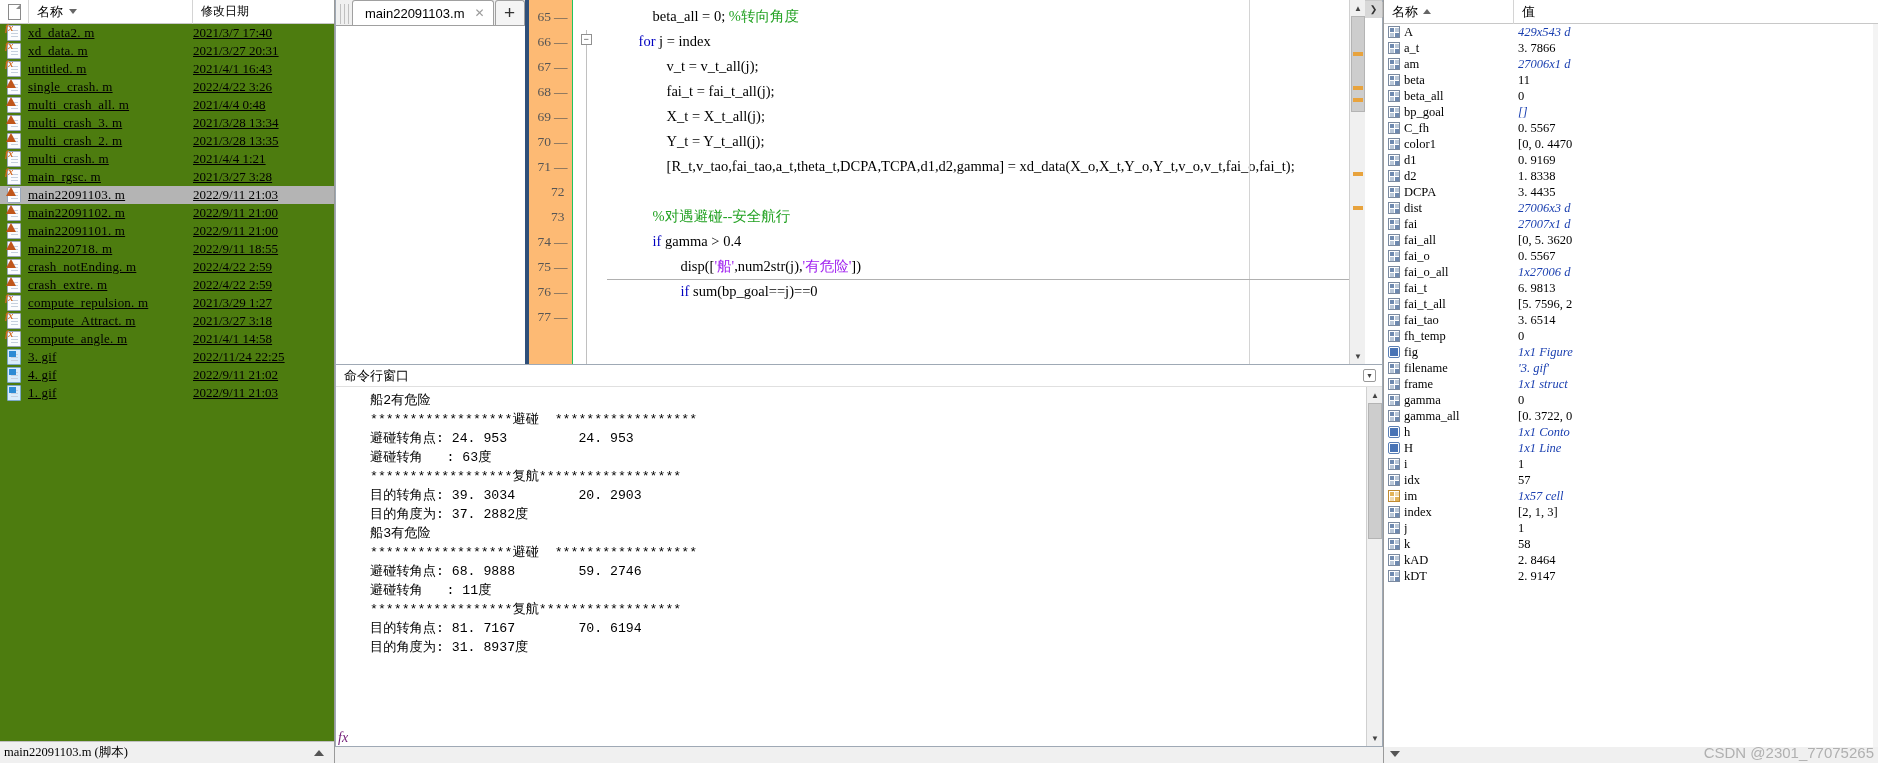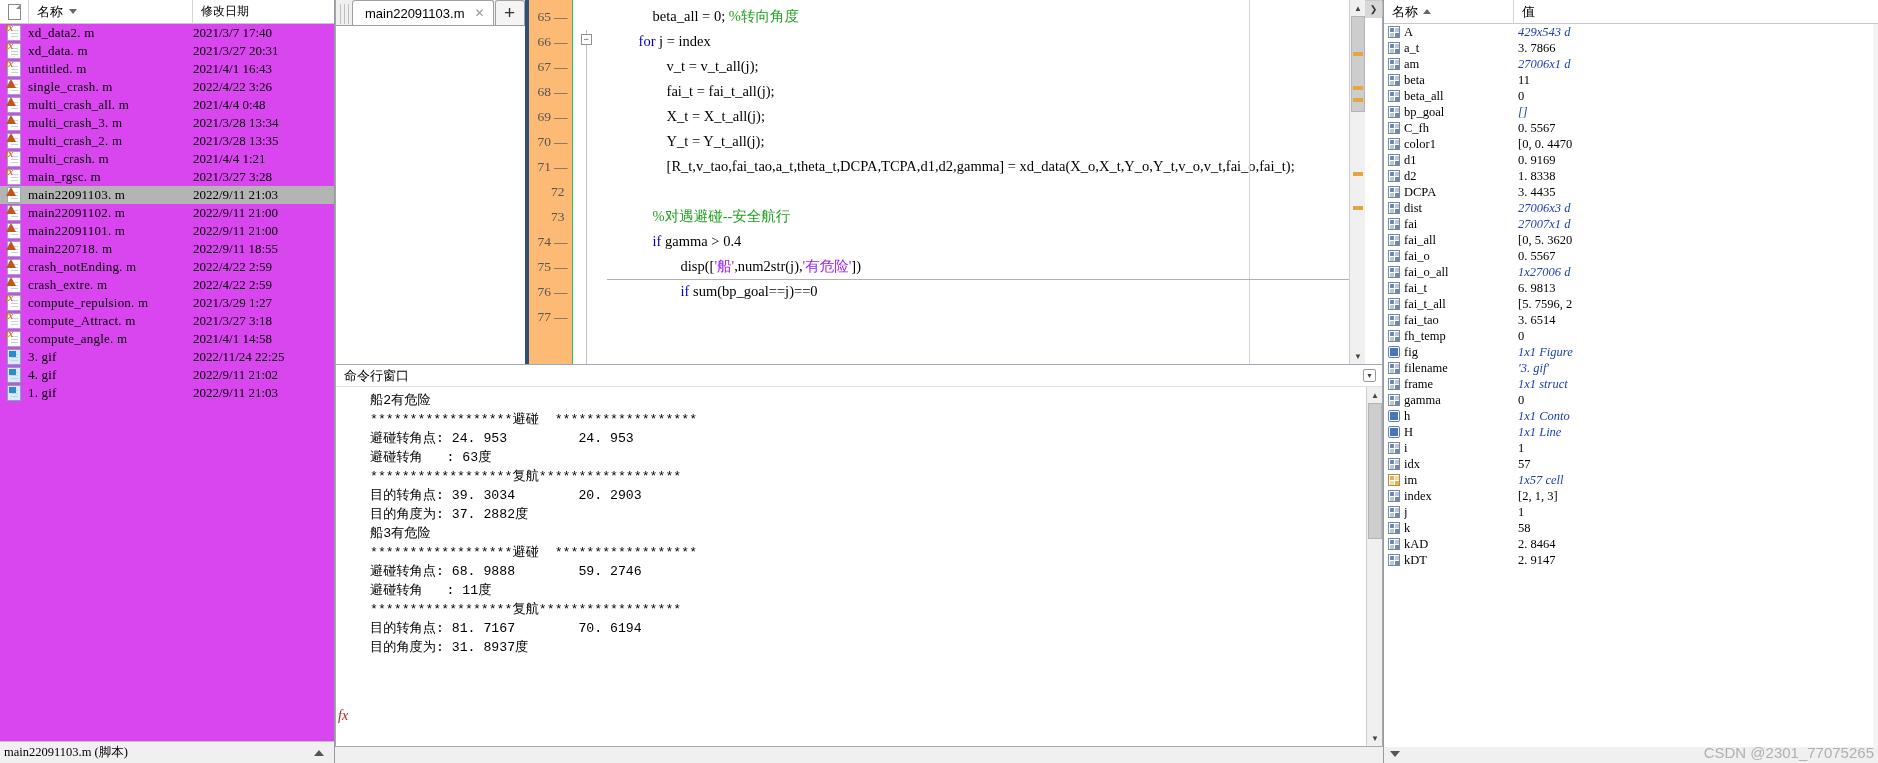--- a/index.html
+++ b/index.html
@@ -75,22 +75,23 @@
     flex: 1;
     padding-left: 8px;
     font-size: 12px;
     display: flex; align-items: center;
     height: 18px;
     text-align: center;
   }
   .file-list {
     flex: 1;
     overflow: hidden;
-    background: #d946ef;
-    position: relative;
+    background: #4d7c0f;
+    position: relative;
+    text-decoration: underline;
   }
   .file-row {
     height: 18px;
     display: flex;
     align-items: center;
     font-size: 12.5px;
     color: #000;
     font-family: "Liberation Serif", serif;
   }
   .file-row.selected { background: #b4b4b4; }
@@ -416,25 +417,25 @@
     overflow: hidden;
     position: relative;
   }
   .cmd-fx {
     width: 18px; min-width: 18px;
     position: relative;
     background: #ffffff;
   }
   .fx-mark {
     position: absolute;
-    bottom: 22px; left: 2px;
+    bottom: 0; left: 2px;
     font-family: "Liberation Serif", serif;
     font-style: italic;
     font-size: 14px;
-    color: #b91c1c;
+    color: #701a75;
   }
   .cmd-text {
     flex: 1;
     padding: 4px 0 0 16px;
     overflow: hidden;
   }
   .ol {
     height: 19px;
     line-height: 19px;
     font-family: "Liberation Mono", monospace;
@@ -1023,20 +1024,27 @@
         </div>
         <div class="ws-row">
           <div class="ws-icon">
             <div class="vic"></div>
           </div>
           <div class="ws-name">gamma</div>
           <div class="ws-val">0</div>
         </div>
         <div class="ws-row">
           <div class="ws-icon">
+            <div class="vic"></div>
+          </div>
+          <div class="ws-name">gamma_all</div>
+          <div class="ws-val">[0. 3722, 0</div>
+        </div>
+        <div class="ws-row">
+          <div class="ws-icon">
             <div class="vic vic-obj"></div>
           </div>
           <div class="ws-name">h</div>
           <div class="ws-val italic">1x1 Conto</div>
         </div>
         <div class="ws-row">
           <div class="ws-icon">
             <div class="vic vic-obj"></div>
           </div>
           <div class="ws-name">H</div>

